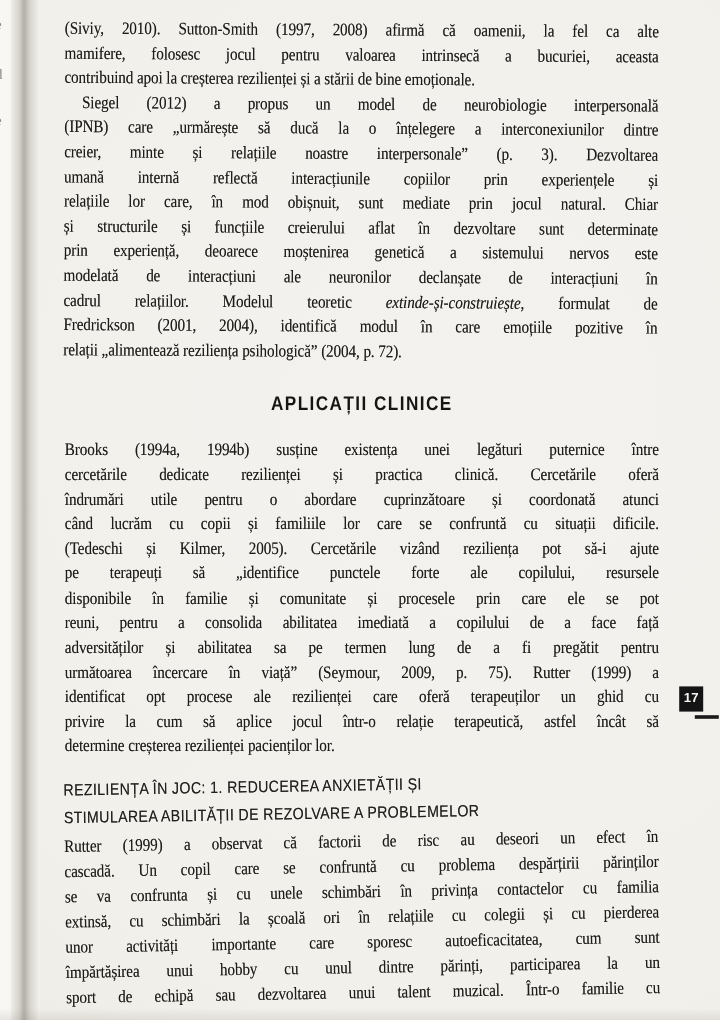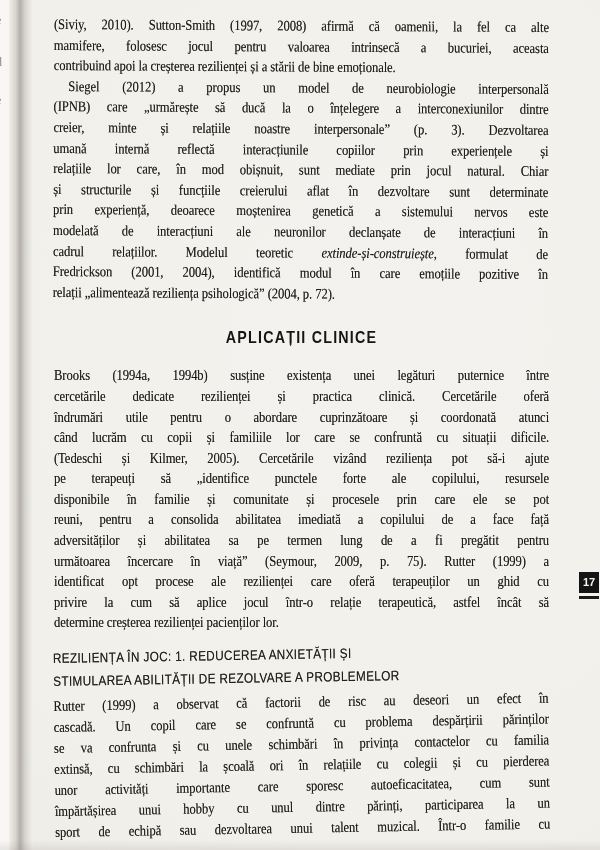--- a/index.html
+++ b/index.html
@@ -52,21 +52,21 @@
     margin-top:15px;
     font-family:"Liberation Sans","DejaVu Sans",sans-serif;
     font-weight:400;font-size:13.6px;line-height:22.5px;
     letter-spacing:0.4px;color:#222120;
     text-shadow:0 0 .4px rgba(30,28,26,.6);
   }
   .p3{margin-top:3px;}
   .p3 .ln{line-height:21px;}
   
   .page-tab{
-    position:absolute;right:1px;top:572px;width:20px;height:21px;
+    position:absolute;right:14px;top:572px;width:20px;height:21px;
     background:#141414;color:#f5f4f0;
     font:700 11px/21px "Liberation Sans","DejaVu Sans",sans-serif;
     text-align:center;
   }
   .page-tab-bar{
     position:absolute;right:1px;top:596px;width:20px;height:3px;background:#1a1a1a;
   }
   
   .bottom-shade{
     position:absolute;left:0;bottom:0;width:600px;height:10px;

